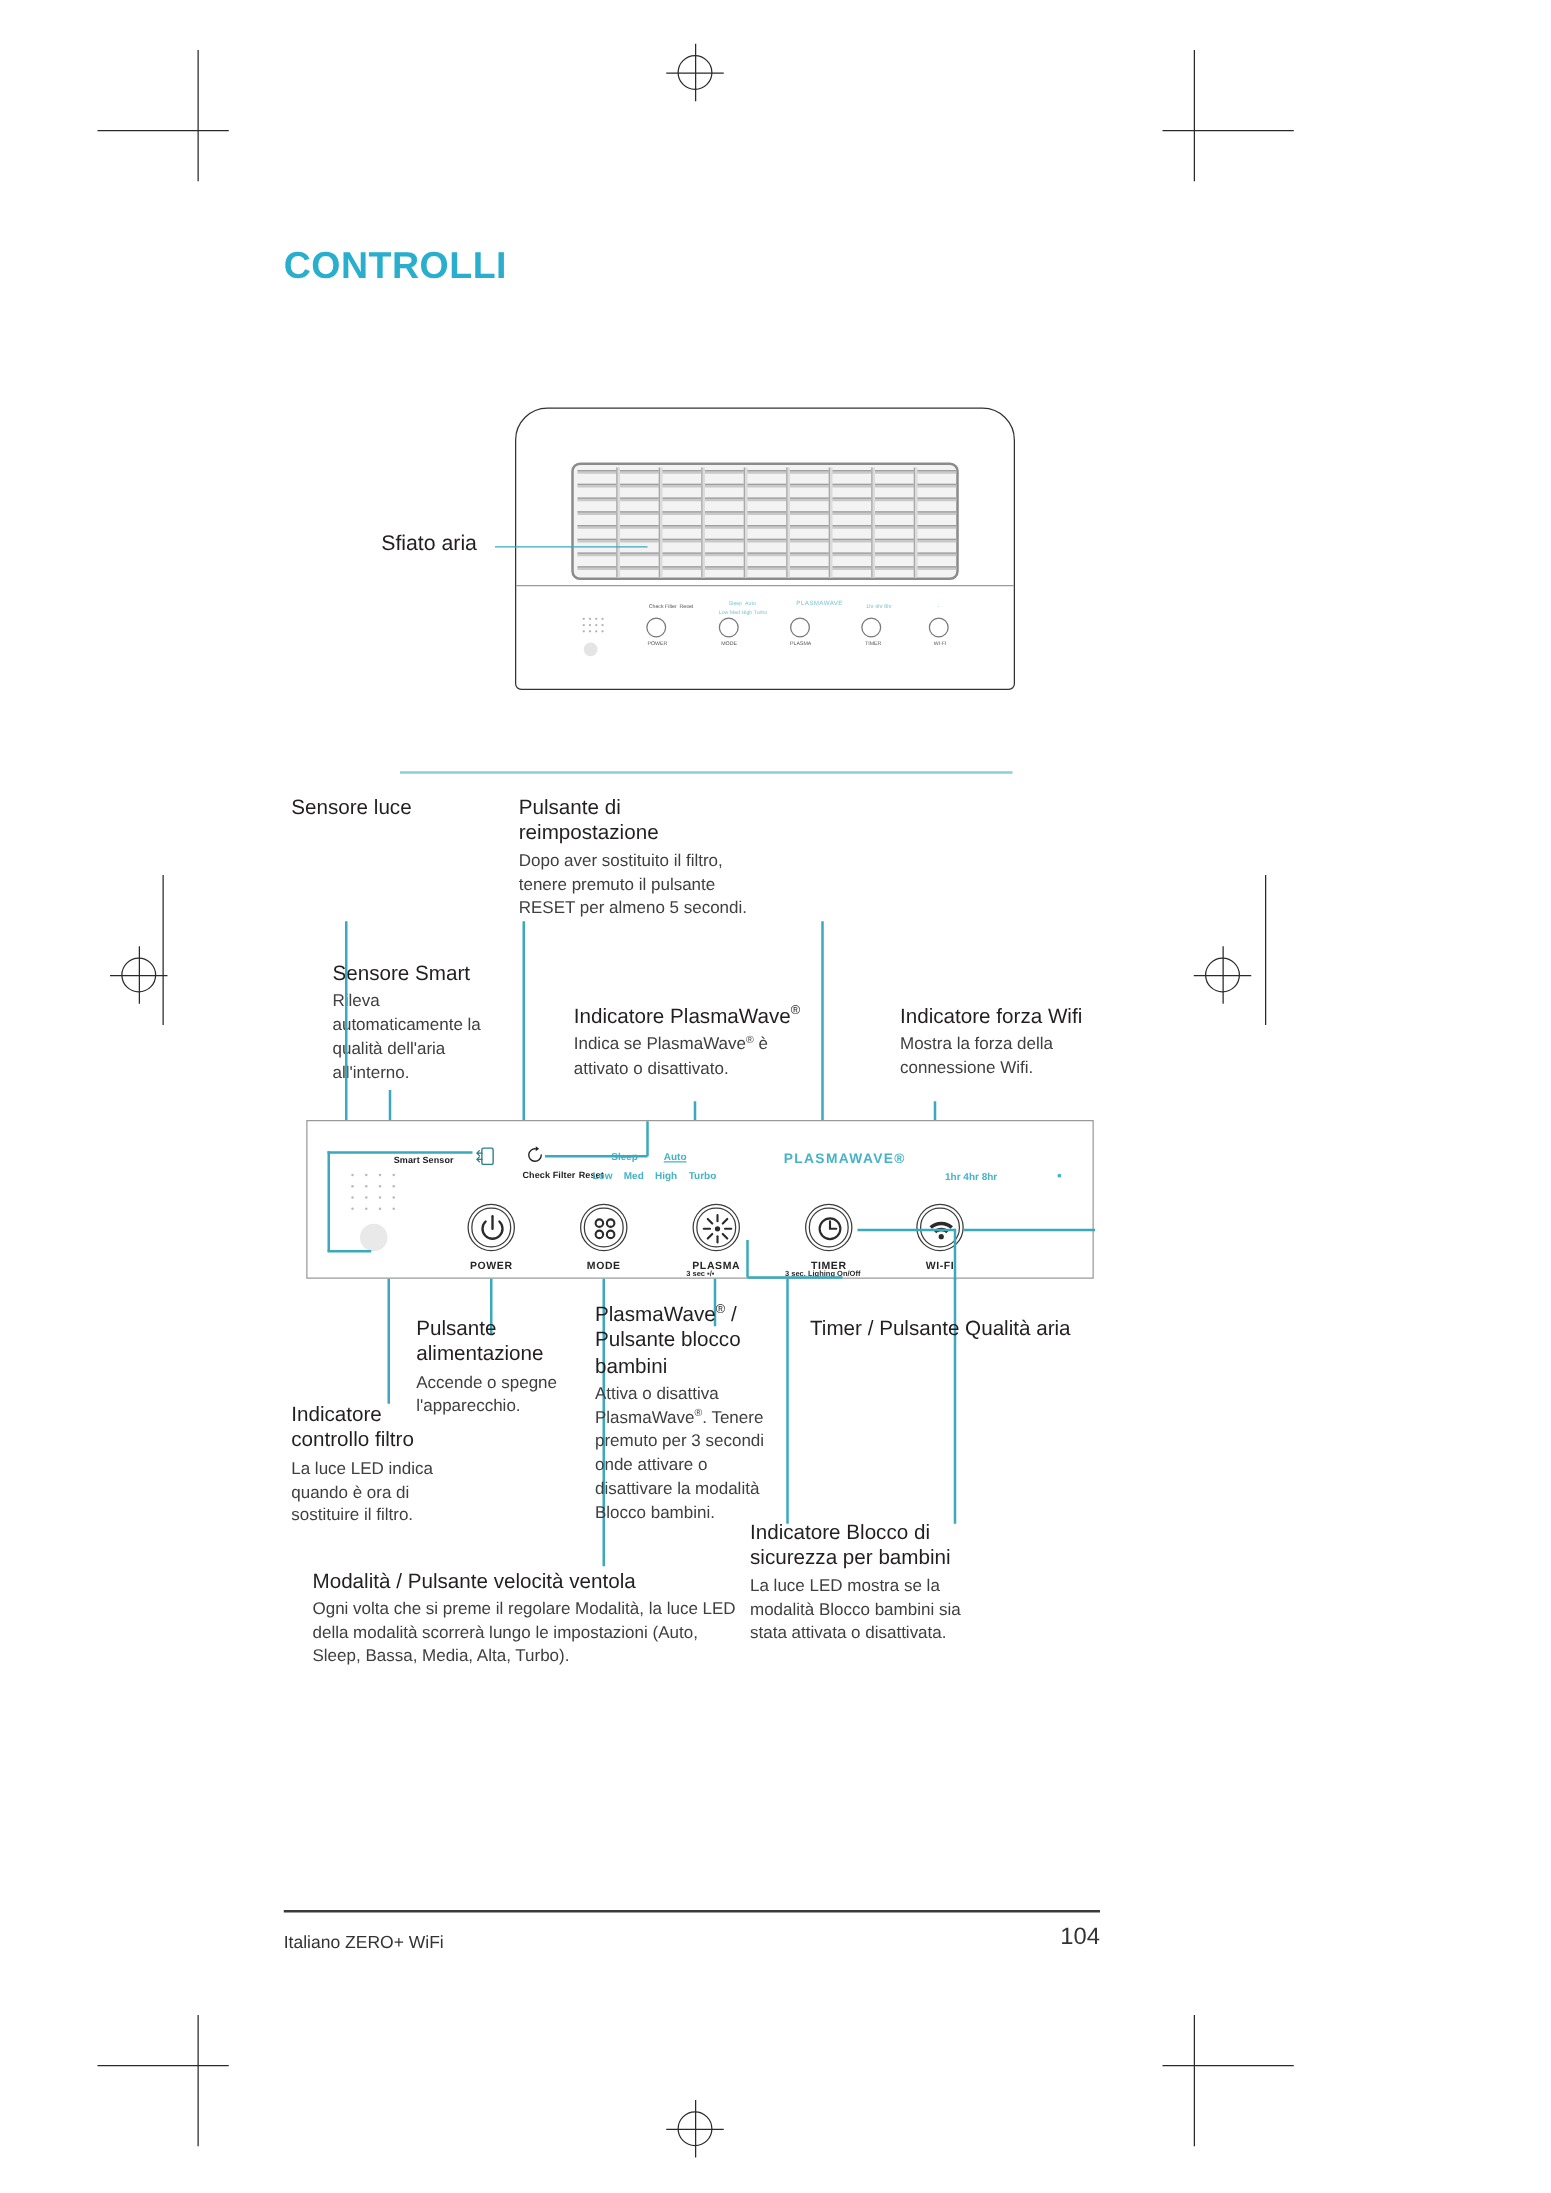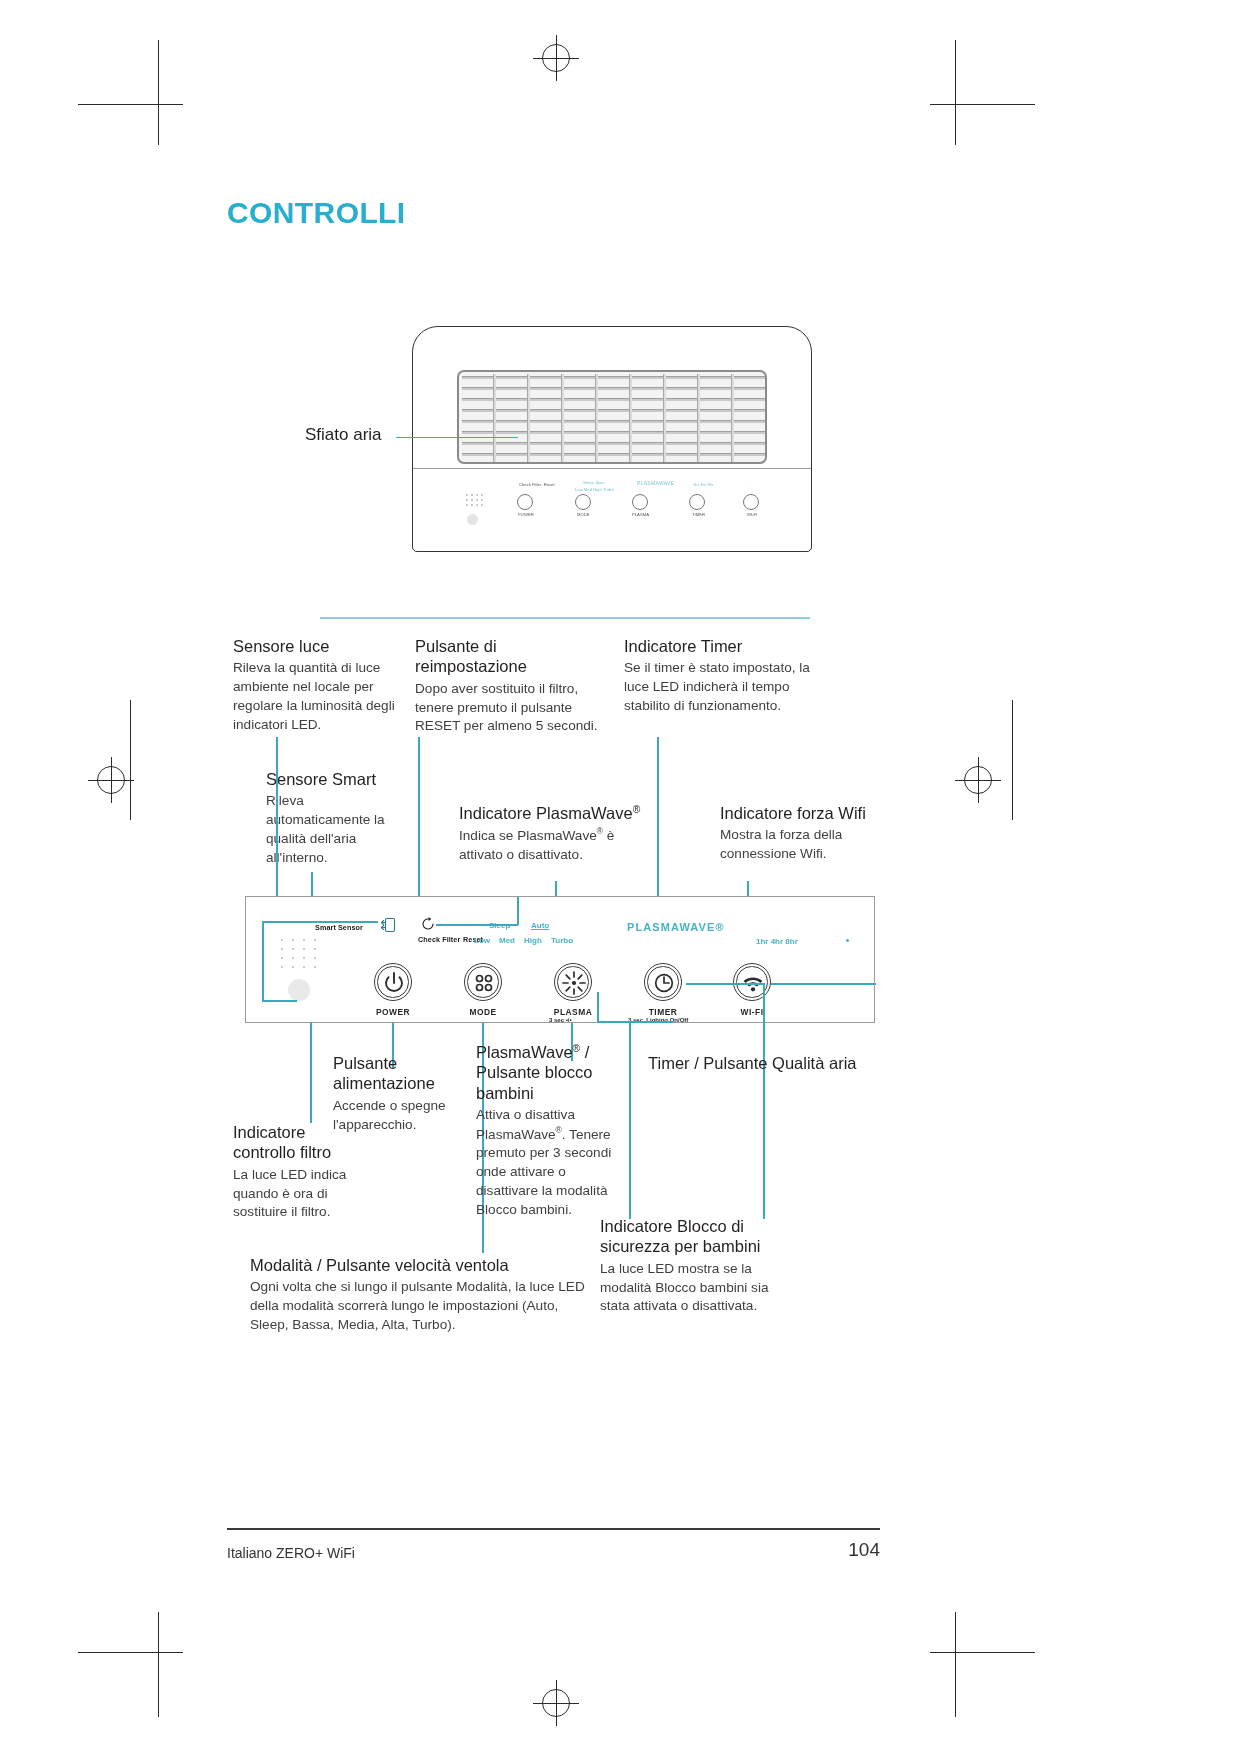--- a/index.html
+++ b/index.html
@@ -224,32 +224,27 @@
     </div>
   </div>
 
   <div id="vent-label">Sfiato aria</div>
   <div id="vent-leader"></div>
 
   <div id="divider"></div>
 
   <div class="cb" style="left:233px;top:636px;width:172px;">
     <div class="t">Sensore luce</div>
-    <div class="b">Rileva la quantità di luce ambiente nel locale per regolare la luminosità degli indicatori LED.</div>
   </div>
 
   <div class="cb" style="left:415px;top:636px;width:190px;">
     <div class="t">Pulsante di reimpostazione</div>
     <div class="b">Dopo aver sostituito il filtro, tenere premuto il pulsante RESET per almeno 5 secondi.</div>
   </div>
 
-  <div class="cb" style="left:624px;top:636px;width:190px;">
-    <div class="t">Indicatore Timer</div>
-    <div class="b">Se il timer è stato impostato, la luce LED indicherà il tempo stabilito di funzionamento.</div>
-  </div>
 
   <div class="cb" style="left:266px;top:769px;width:142px;">
     <div class="t">Sensore Smart</div>
     <div class="b">Rileva automaticamente la qualità dell'aria all'interno.</div>
   </div>
 
   <div class="cb" style="left:459px;top:803px;width:200px;">
     <div class="t"><span>Indicatore PlasmaWave</span><sup>®</sup></div>
     <div class="b"><span>Indica se PlasmaWave</span><sup>®</sup><span> è attivato o disattivato.</span></div>
   </div>
@@ -406,21 +401,21 @@
     <div class="t">Timer / Pulsante Qualità aria</div>
   </div>
 
   <div class="cb" style="left:233px;top:1122px;width:135px;">
     <div class="t">Indicatore controllo filtro</div>
     <div class="b">La luce LED indica quando è ora di sostituire il filtro.</div>
   </div>
 
   <div class="cb" style="left:250px;top:1255px;width:340px;">
     <div class="t">Modalità / Pulsante velocità ventola</div>
-    <div class="b">Ogni volta che si lungo il pulsante Modalità, la luce LED della modalità scorrerà lungo le impostazioni (Auto, Sleep, Bassa, Media, Alta, Turbo).</div>
+    <div class="b">Ogni volta che si preme il regolare Modalità, la luce LED della modalità scorrerà lungo le impostazioni (Auto, Sleep, Bassa, Media, Alta, Turbo).</div>
   </div>
 
   <div class="cb" style="left:600px;top:1216px;width:180px;">
     <div class="t">Indicatore Blocco di sicurezza per bambini</div>
     <div class="b">La luce LED mostra se la modalità Blocco bambini sia stata attivata o disattivata.</div>
   </div>
 
   <div id="footer-rule"></div>
   <div id="footer-left">Italiano ZERO+ WiFi</div>
   <div id="footer-right">104</div>

